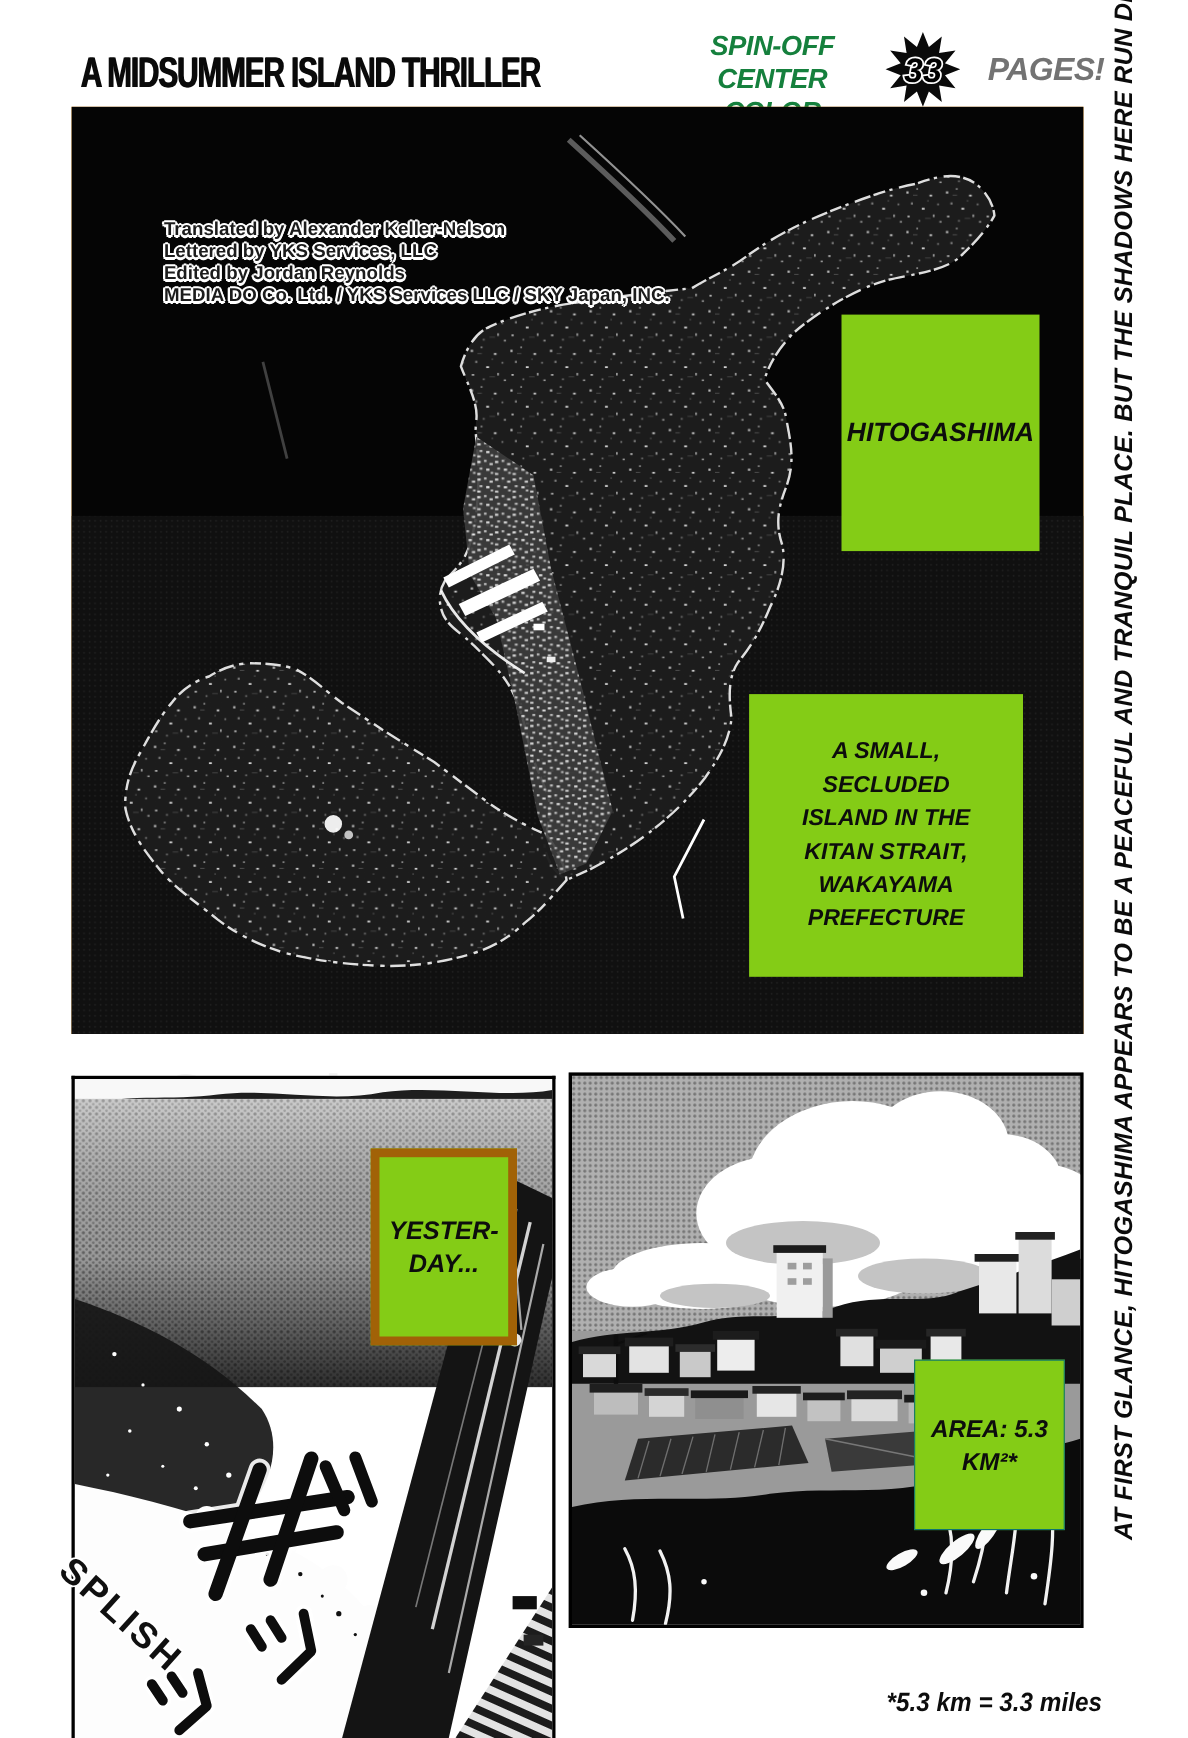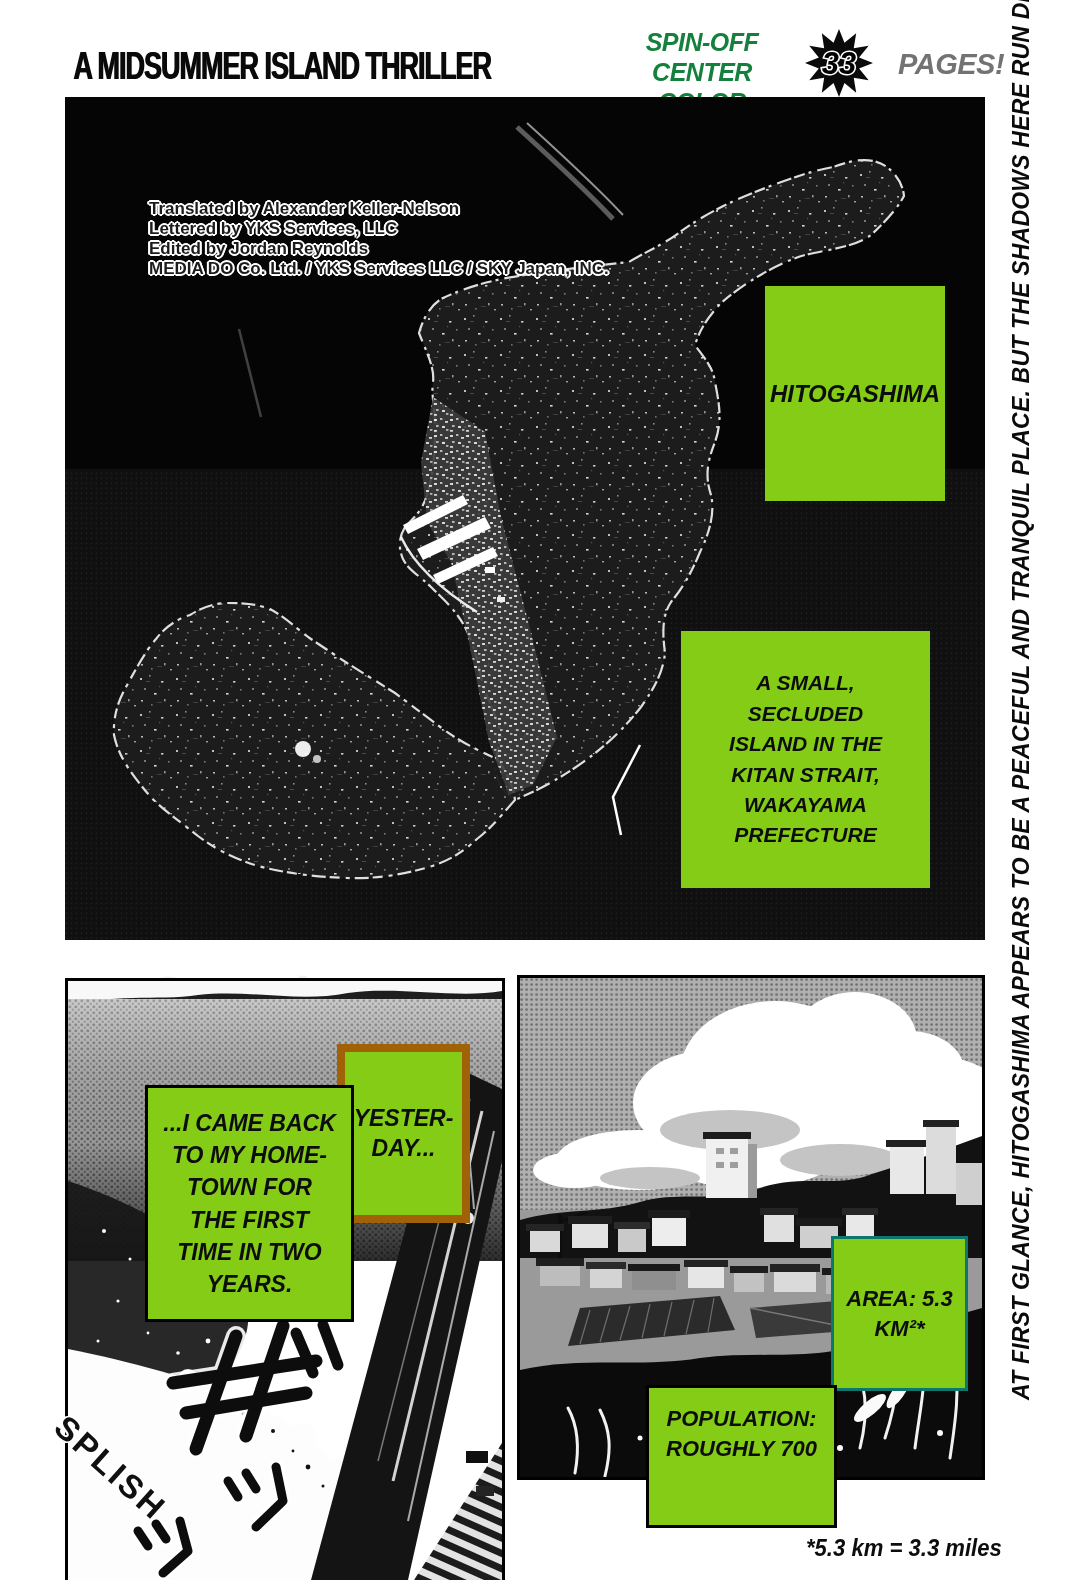--- a/index.html
+++ b/index.html
@@ -41,21 +41,21 @@
 
   
   .capbox { background:#84cc16; display:flex; align-items:center; justify-content:center; text-align:center; }
   .cap-text {
     font-style:italic; font-weight:700; color:#0d0d0d; white-space:pre-line;
   }
   .box-hito { left:765px; top:286px; width:180px; height:215px; }
   .box-desc { left:681px; top:631px; width:249px; height:257px; }
   .box-yday { left:337px; top:1044px; width:133px; height:179px; border:8px solid #a16207; z-index:4; }
   .box-back { left:145px; top:1085px; width:209px; height:237px; border:3px solid #000; z-index:5; }
-  .box-area { left:831px; top:1236px; width:137px; height:155px; border:3px solid #0f766e; z-index:4; }
+  .box-area { left:831px; top:1236px; width:137px; height:155px; border:1px solid #0f766e; z-index:4; }
   .box-pop  { left:646px; top:1385px; width:191px; height:143px; border:3px solid #000;
               align-items:flex-start; padding-top:16px; z-index:4; }
 
   
   .side-caption {
     left:1008px; top:1400px; width:1312px; height:46px;
     transform:rotate(-90deg); transform-origin:0 0;
     font-style:italic; font-weight:700; font-size:23px; letter-spacing:0.2px;
     color:#0b0b0b; white-space:nowrap;
   }
@@ -403,34 +403,22 @@
           <circle cx="420" cy="455" r="3"></circle>
           <circle cx="120" cy="460" r="2.5"></circle>
       </g>
     </svg>
   </div>
 
   <div class="abs capbox box-yday">
     <div class="cap-text" style="font-size:23px; line-height:1.3;">YESTER-
 DAY...</div>
   </div>
-  <div class="abs capbox box-back">
-    <div class="cap-text" style="font-size:23px; line-height:1.4;">...I CAME BACK
-TO MY HOME-
-TOWN FOR
-THE FIRST
-TIME IN TWO
-YEARS.</div>
-  </div>
   <div class="abs sfx-splish">SPLISH</div>
 
   <div class="abs capbox box-area">
     <div class="cap-text" style="font-size:22px; line-height:1.35;">AREA: 5.3
 KM²*</div>
   </div>
-  <div class="abs capbox box-pop">
-    <div class="cap-text" style="font-size:22px; line-height:1.35; width:100%;">POPULATION:
-ROUGHLY 700</div>
-  </div>
 
   <div class="abs footnote">*5.3 km = 3.3 miles</div>
 
 </div>
 
 </body></html>

